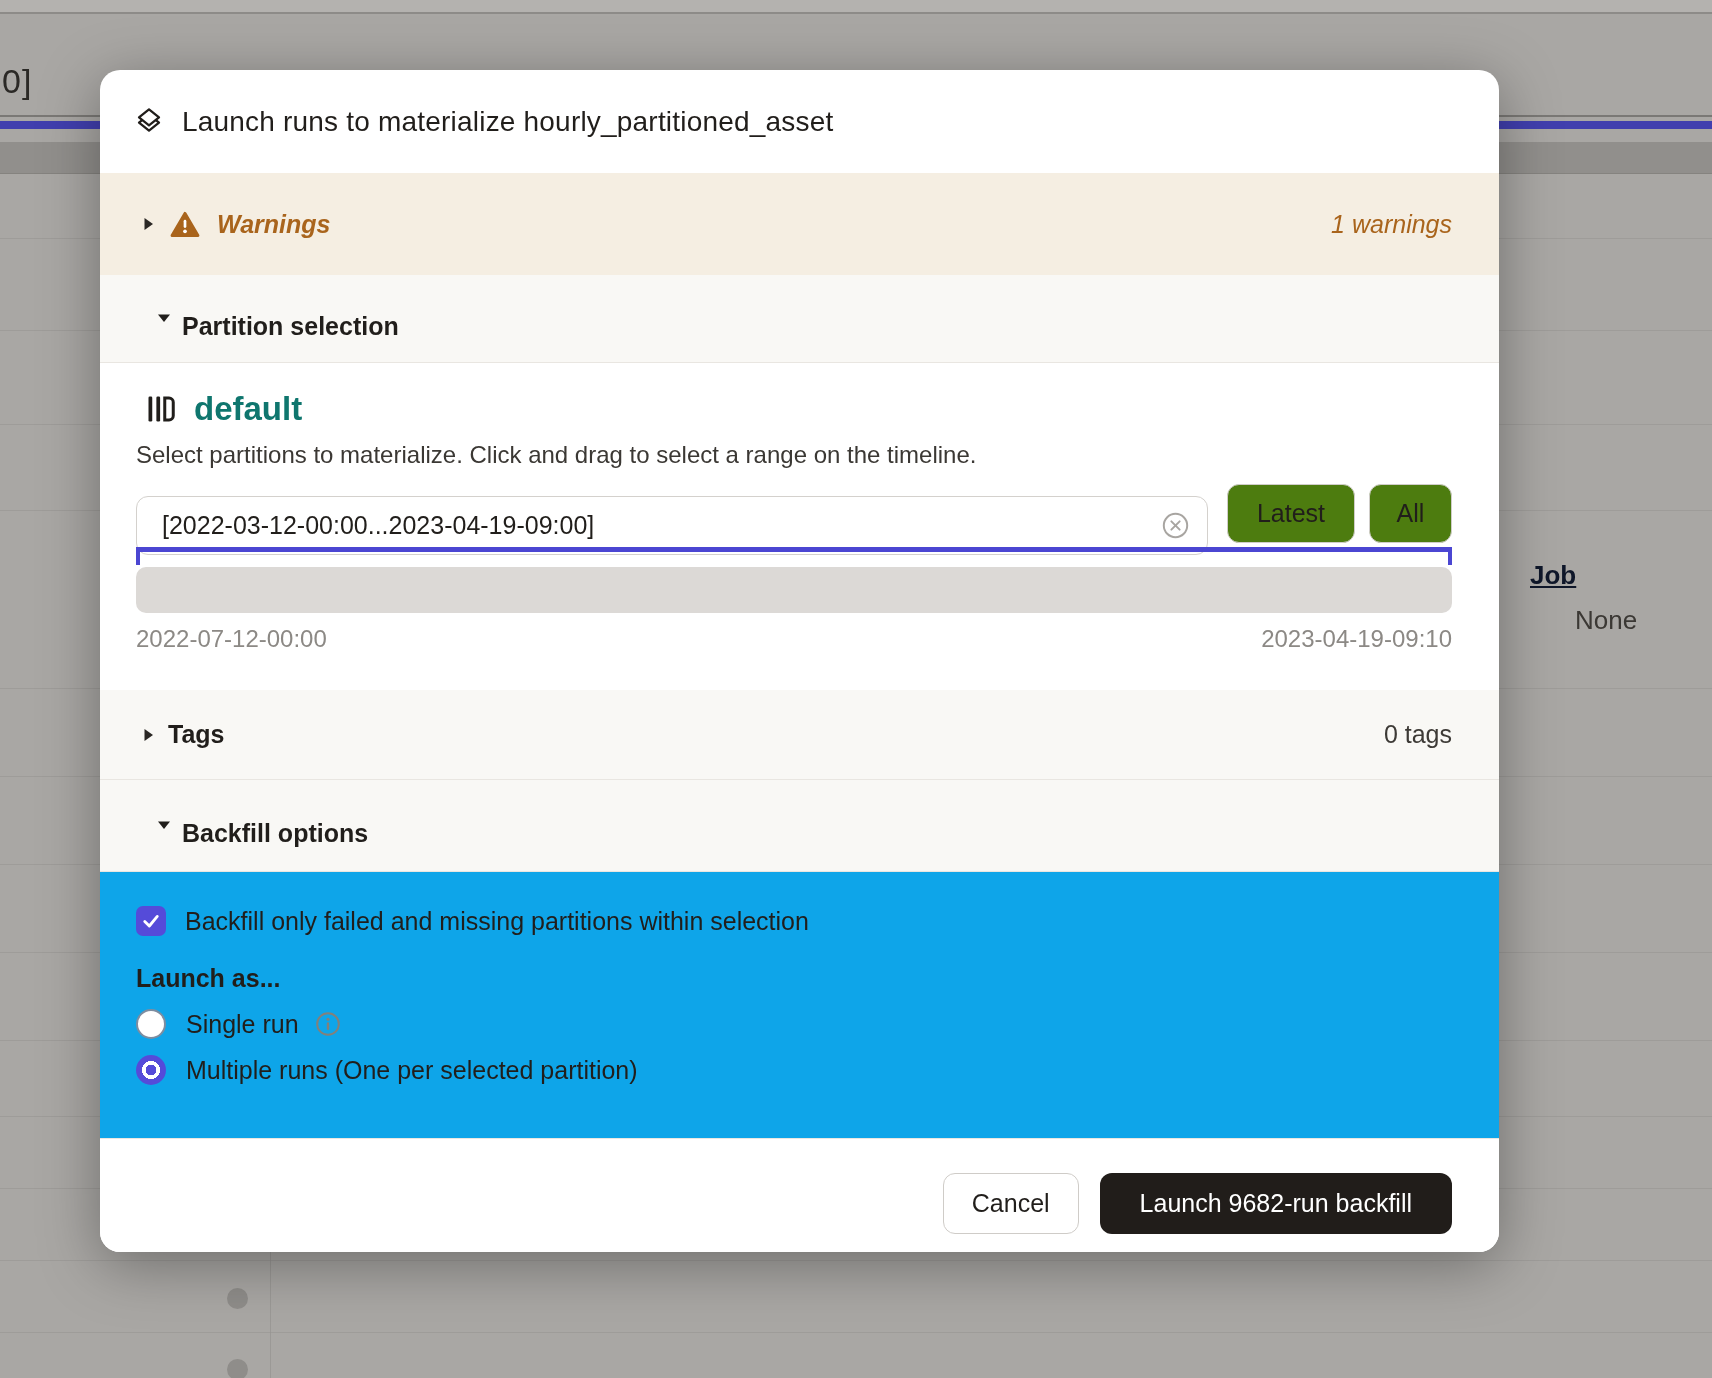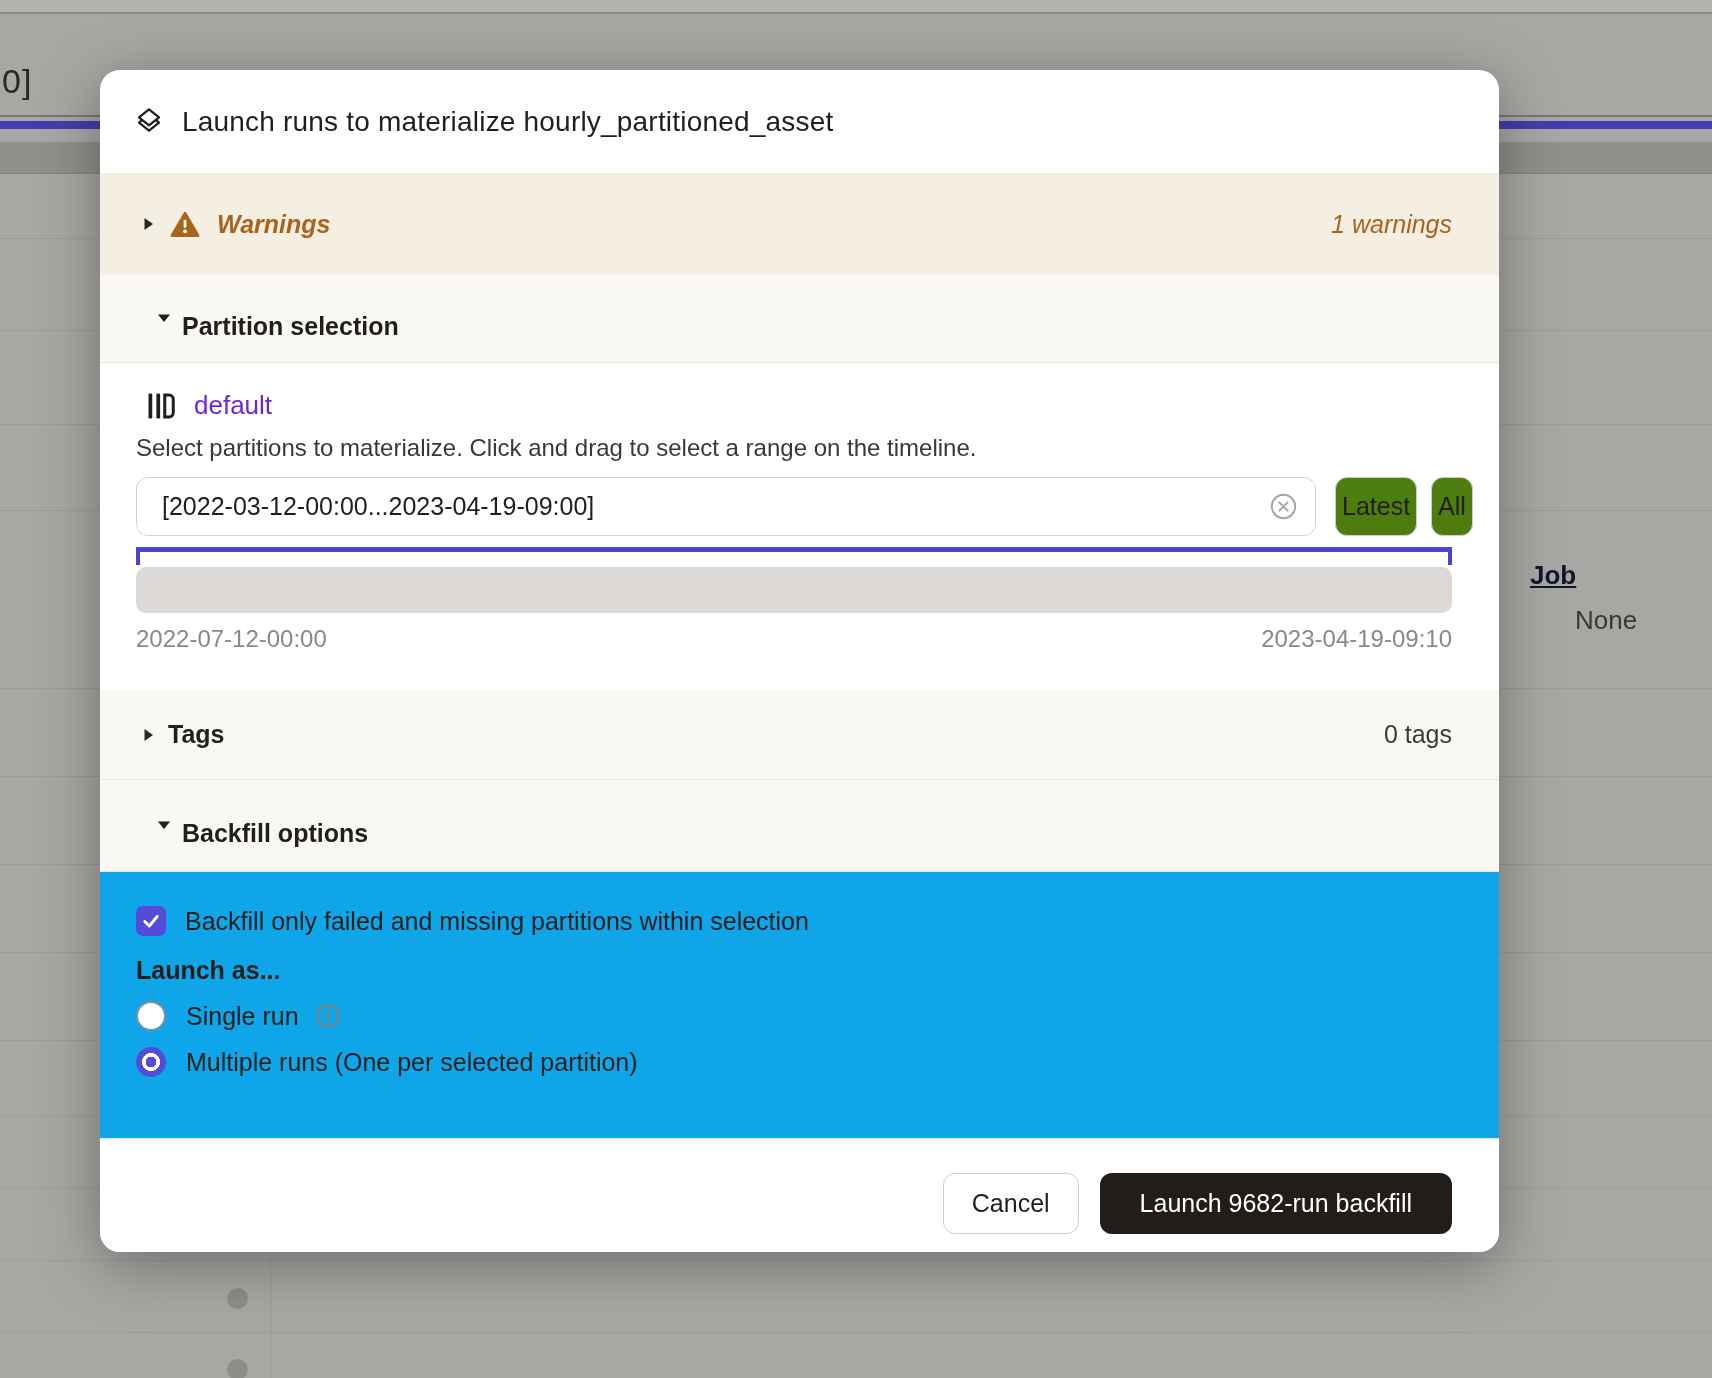--- a/index.html
+++ b/index.html
@@ -41,24 +41,24 @@
   .flex-spacer{flex:1;}
   .warnings-count{font-size:25px;color:#a9641c;}
 
   .section-h{height:87px;background:#f9f8f5;border-bottom:1px solid #e9e6e1;padding:0 47px 0 57px;cursor:pointer;}
   .section-h .chev{margin-right:11px;display:flex;}
   .section-title{font-size:25px;font-weight:700;color:#211e1b;margin-top:15px;}
 
   .part-body{height:327px;background:#fff;padding:0 47px 0 36px;position:relative;}
   .default-row{display:flex;align-items:center;padding-top:27px;padding-left:10px;}
   .default-row .part-ico{width:30px;height:30px;margin-right:18px;display:flex;}
-  .default-label{font-size:26px;font-weight:400;color:#6d28d9;}
+  .default-label{font-size:33px;font-weight:700;color:#0f766e;}
   .part-help{margin-top:13px;font-size:24px;color:#3b3834;}
   .input-row{margin-top:15px;display:flex;align-items:stretch;height:59px;}
-  .range-wrap{position:relative;width:1180px;flex:0 0 auto;}
+  .range-wrap{position:relative;width:1072px;flex:0 0 auto;margin-top:12px;}
   .range-input{
     width:100%;height:59px;box-sizing:border-box;border:1px solid #d4d1cd;border-radius:12px;
     padding:0 60px 0 25px;font-size:25px;color:#211e1b;font-family:"Liberation Sans",sans-serif;
     background:#fff;outline:none;
   }
   .clear-btn{position:absolute;right:18px;top:15px;width:29px;height:29px;border:none;background:transparent;padding:0;cursor:pointer;display:flex;}
   .pill-btn{
     height:59px;box-sizing:border-box;border:1px solid #d0cdc9;border-radius:12px;background:#4d7c0f;
     font-size:25px;color:#211e1b;font-family:"Liberation Sans",sans-serif;cursor:pointer;display:flex;align-items:center;justify-content:center;
   }
@@ -76,21 +76,21 @@
   .tags-row .chev{margin-right:14px;display:flex;}
   .tags-label{font-size:25px;font-weight:600;color:#211e1b;}
   .tags-count{font-size:25px;color:#3d3a36;}
 
   .backfill-h{height:91px;}
 
   .options-body{height:266px;background:#0ea5e9;padding:0 47px 0 36px;}
   .check-row{display:flex;align-items:center;padding-top:34px;cursor:pointer;}
   .checkbox{width:30px;height:30px;border-radius:7px;background:#554bd9;margin-right:19px;display:flex;align-items:center;justify-content:center;flex:0 0 auto;}
   .check-label{font-size:25px;color:#211e1b;}
-  .launch-as{margin-top:20px;font-size:25px;font-weight:700;color:#211e1b;}
+  .launch-as{margin-top:28px;font-size:25px;font-weight:700;color:#211e1b;}
   .radio-row{display:flex;align-items:center;margin-top:16px;cursor:pointer;}
   .radio{width:30px;height:30px;border-radius:50%;margin-right:20px;box-sizing:border-box;flex:0 0 auto;}
   .radio.off{border:2.5px solid #7e8da0;background:#fff;}
   .radio.on{background:radial-gradient(circle at 50% 50%, #554bd9 0 5.5px, #ffffff 5.5px 9px, #554bd9 9px);}
   .radio-label{font-size:25px;color:#211e1b;}
   .info-ico{margin-left:16px;display:flex;}
 
   .dlg-footer{height:128px;border-top:1px solid #eae7e2;display:flex;align-items:flex-start;justify-content:flex-end;padding:34px 47px 0 0;background:#fff;box-sizing:border-box;}
   .cancel-btn{
     height:61px;padding:0 28px;border:1px solid #cfccc8;border-radius:12px;background:#fff;

